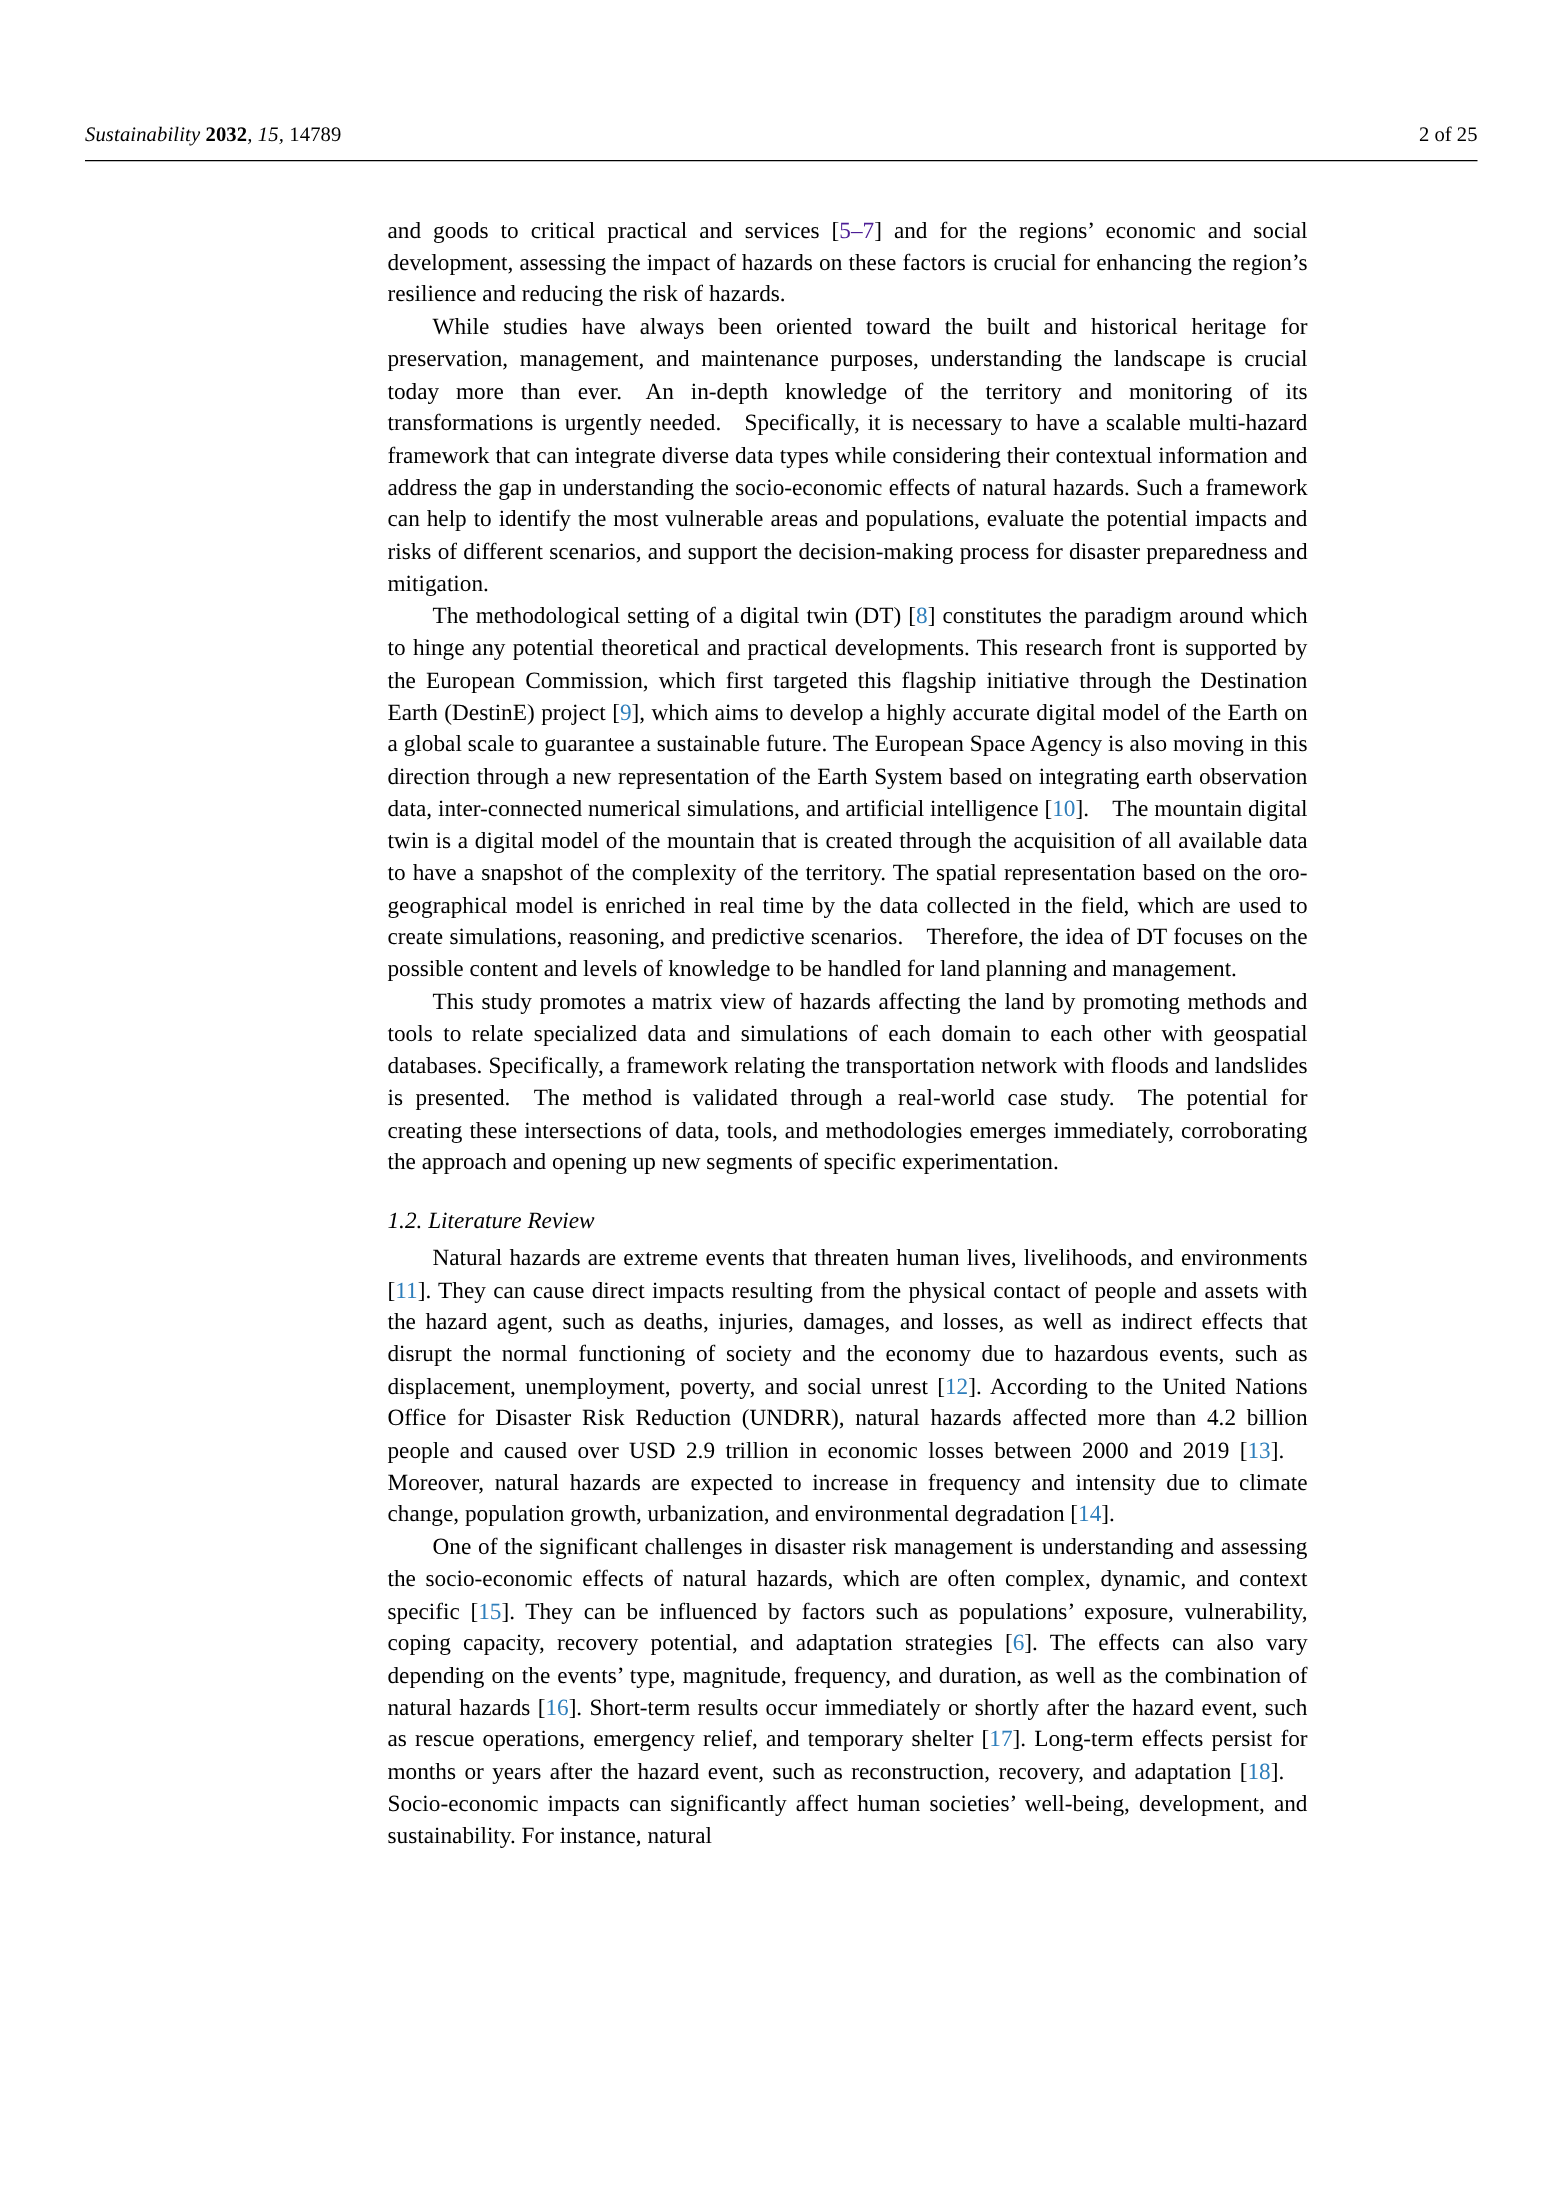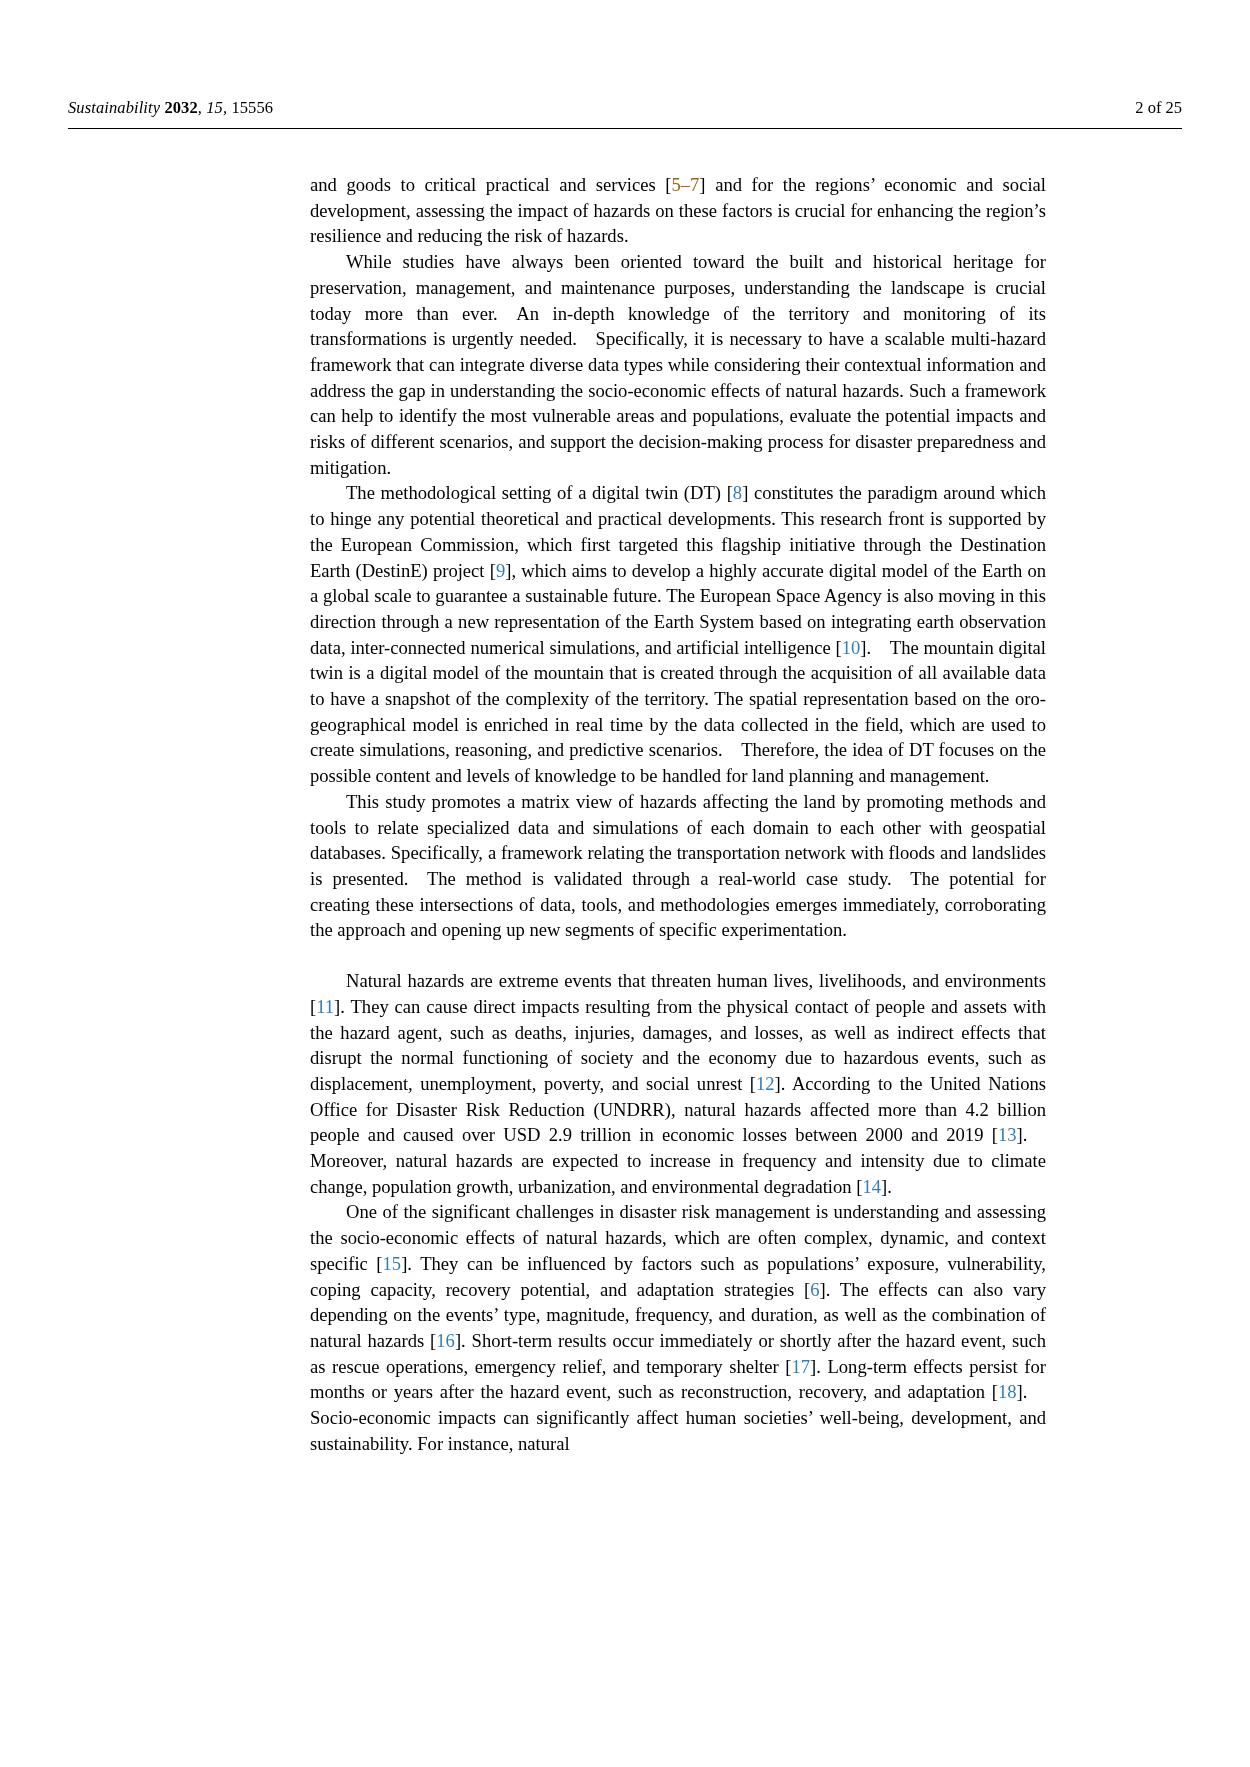--- a/index.html
+++ b/index.html
@@ -96,34 +96,35 @@
   }
   .gap-before-heading { height: 21px; }
   .gap-after-heading  { height: 4px; }
 </style>
 </head>
 <body>
 
 <div class="page">
 
   <div class="running-header">
-    <div class="journal-ref"><span>Sustainability</span> <span class="vol">2032</span><span>, </span><span class="issue">15</span><span>, </span><span class="artnum">15556</span></div>
+    <div class="journal-ref"><span>Sustainability</span> <span class="vol">2032</span><span>, </span><span class="issue">15</span><span>, </span><span class="artnum">14789</span></div>
     <div class="page-number">2 of 25</div>
   </div>
 
   <div class="header-rule"></div>
 
   <div class="column">
     <div id="pars-before">
-        <p class="body-par no-indent" id="par-goods-services"><span>and goods to critical practical and services [</span><span class="cite" style="color: #a16207;">5–7</span><span>] and for the regions’ economic and social development, assessing the impact of hazards on these factors is crucial for enhancing the region’s resilience and reducing the risk of hazards.</span></p>
+        <p class="body-par no-indent" id="par-goods-services"><span>and goods to critical practical and services [</span><span class="cite" style="color: #4c1d95;">5–7</span><span>] and for the regions’ economic and social development, assessing the impact of hazards on these factors is crucial for enhancing the region’s resilience and reducing the risk of hazards.</span></p>
         <p class="body-par" id="par-while-studies"><span>While studies have always been oriented toward the built and historical heritage for preservation, management, and maintenance purposes, understanding the landscape is crucial today more than ever. An in-depth knowledge of the territory and monitoring of its transformations is urgently needed. Specifically, it is necessary to have a scalable multi-hazard framework that can integrate diverse data types while considering their contextual information and address the gap in understanding the socio-economic effects of natural hazards. Such a framework can help to identify the most vulnerable areas and populations, evaluate the potential impacts and risks of different scenarios, and support the decision-making process for disaster preparedness and mitigation.</span></p>
         <p class="body-par" id="par-digital-twin"><span>The methodological setting of a digital twin (DT) [</span><span class="cite" style="color: rgb(46, 126, 187);">8</span><span>] constitutes the paradigm around which to hinge any potential theoretical and practical developments. This research front is supported by the European Commission, which first targeted this flagship initiative through the Destination Earth (DestinE) project [</span><span class="cite" style="color: rgb(46, 126, 187);">9</span><span>], which aims to develop a highly accurate digital model of the Earth on a global scale to guarantee a sustainable future. The European Space Agency is also moving in this direction through a new representation of the Earth System based on integrating earth observation data, inter-connected numerical simulations, and artificial intelligence [</span><span class="cite" style="color: rgb(46, 126, 187);">10</span><span>]. The mountain digital twin is a digital model of the mountain that is created through the acquisition of all available data to have a snapshot of the complexity of the territory. The spatial representation based on the oro-geographical model is enriched in real time by the data collected in the field, which are used to create simulations, reasoning, and predictive scenarios. Therefore, the idea of DT focuses on the possible content and levels of knowledge to be handled for land planning and management.</span></p>
         <p class="body-par" id="par-matrix-view"><span>This study promotes a matrix view of hazards affecting the land by promoting methods and tools to relate specialized data and simulations of each domain to each other with geospatial databases. Specifically, a framework relating the transportation network with floods and landslides is presented. The method is validated through a real-world case study. The potential for creating these intersections of data, tools, and methodologies emerges immediately, corroborating the approach and opening up new segments of specific experimentation.</span></p>
       </div>
     <div class="gap-before-heading"></div>
+    <h2 class="section-heading">1.2. Literature Review</h2>
     <div class="gap-after-heading"></div>
     <div id="pars-after">
         <p class="body-par" id="par-natural-hazards"><span>Natural hazards are extreme events that threaten human lives, livelihoods, and environments [</span><span class="cite" style="color: rgb(46, 126, 187);">11</span><span>]. They can cause direct impacts resulting from the physical contact of people and assets with the hazard agent, such as deaths, injuries, damages, and losses, as well as indirect effects that disrupt the normal functioning of society and the economy due to hazardous events, such as displacement, unemployment, poverty, and social unrest [</span><span class="cite" style="color: rgb(46, 126, 187);">12</span><span>]. According to the United Nations Office for Disaster Risk Reduction (UNDRR), natural hazards affected more than 4.2 billion people and caused over USD 2.9 trillion in economic losses between 2000 and 2019 [</span><span class="cite" style="color: rgb(46, 126, 187);">13</span><span>]. Moreover, natural hazards are expected to increase in frequency and intensity due to climate change, population growth, urbanization, and environmental degradation [</span><span class="cite" style="color: rgb(46, 126, 187);">14</span><span>].</span></p>
         <p class="body-par" id="par-significant-challenges"><span>One of the significant challenges in disaster risk management is understanding and assessing the socio-economic effects of natural hazards, which are often complex, dynamic, and context specific [</span><span class="cite" style="color: rgb(46, 126, 187);">15</span><span>]. They can be influenced by factors such as populations’ exposure, vulnerability, coping capacity, recovery potential, and adaptation strategies [</span><span class="cite" style="color: rgb(46, 126, 187);">6</span><span>]. The effects can also vary depending on the events’ type, magnitude, frequency, and duration, as well as the combination of natural hazards [</span><span class="cite" style="color: rgb(46, 126, 187);">16</span><span>]. Short-term results occur immediately or shortly after the hazard event, such as rescue operations, emergency relief, and temporary shelter [</span><span class="cite" style="color: rgb(46, 126, 187);">17</span><span>]. Long-term effects persist for months or years after the hazard event, such as reconstruction, recovery, and adaptation [</span><span class="cite" style="color: rgb(46, 126, 187);">18</span><span>]. Socio-economic impacts can significantly affect human societies’ well-being, development, and sustainability. For instance, natural</span></p>
       </div>
   </div>
 
 </div>
 
 </body></html>

